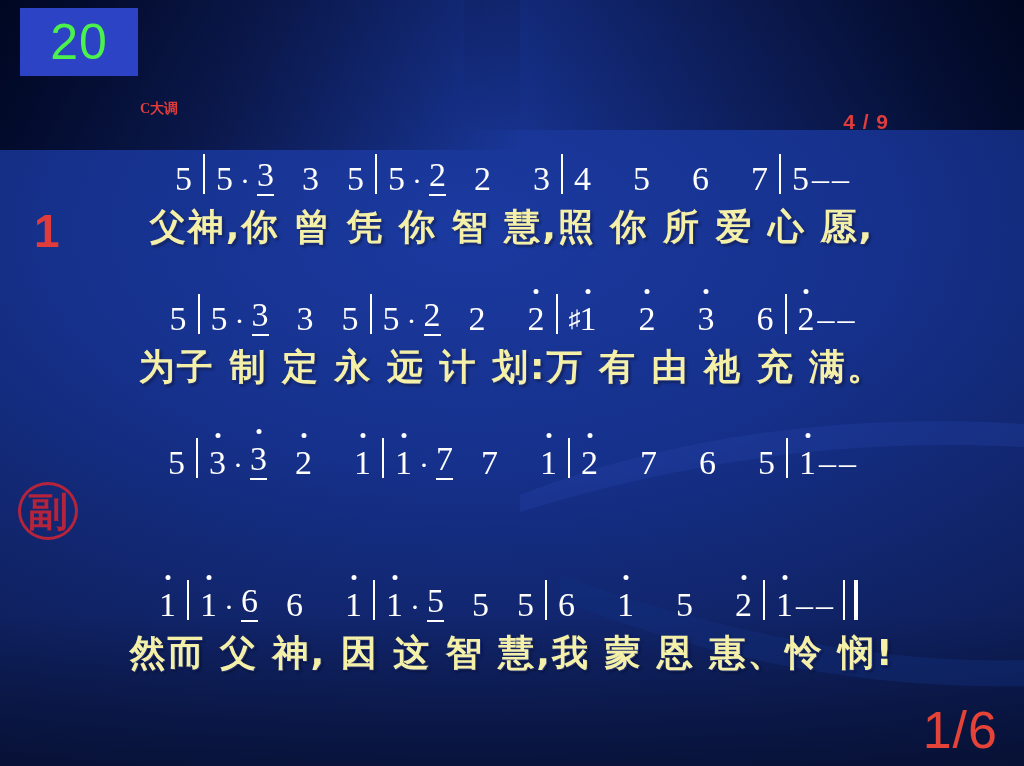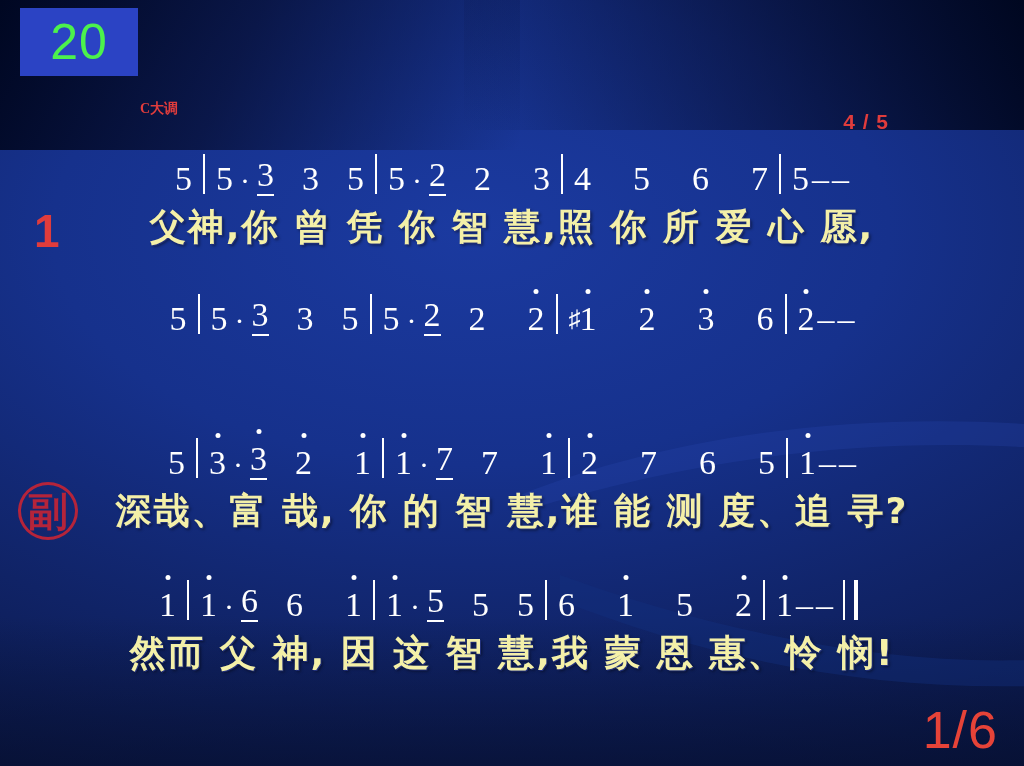--- a/index.html
+++ b/index.html
@@ -234,21 +234,21 @@
     <svg width="470" height="130" viewBox="0 0 470 130">
       <path d="M0,15 C150,70 320,105 470,100 L470,126 C300,130 140,96 0,40 Z" fill="#13307f" opacity="0.75"></path>
     </svg>
   </div>
 
   <div id="badge">
     <span class="num">20</span>
   </div>
 
   <div id="key-label">C大调</div>
-  <div id="time-sig">4 / 5</div>
+  <div id="time-sig">4 / 9</div>
 
   <div class="system" id="sys0" style="top:148px;">
     <div class="notes-row">
         <span class="note"><span class="glyph">5</span></span>
         <span class="barline"></span>
         <span class="note"><span class="glyph">5</span></span>
         <span class="dot-aug">·</span>
         <span class="note beam"><span class="glyph">3</span></span>
         <span class="sp-m"></span>
         <span class="note"><span class="glyph">3</span></span>
@@ -303,20 +303,21 @@
         <span class="note oct-up"><span class="glyph">2</span></span>
         <span class="sp-l"></span>
         <span class="note oct-up"><span class="glyph">3</span></span>
         <span class="sp-l"></span>
         <span class="note"><span class="glyph">6</span></span>
         <span class="barline"></span>
         <span class="note oct-up"><span class="glyph">2</span></span>
         <span class="dash">–</span>
         <span class="dash">–</span>
       </div>
+    <div class="lyrics-row">为子 制 定 永 远 计 划:万 有 由 祂 充 满。</div>
   </div>
 
   <div class="system" id="sys2" style="top:432px;">
     <div class="notes-row">
         <span class="note"><span class="glyph">5</span></span>
         <span class="barline"></span>
         <span class="note oct-up"><span class="glyph">3</span></span>
         <span class="dot-aug">·</span>
         <span class="note oct-up beam"><span class="glyph">3</span></span>
         <span class="sp-m"></span>
@@ -337,21 +338,20 @@
         <span class="note"><span class="glyph">7</span></span>
         <span class="sp-l"></span>
         <span class="note"><span class="glyph">6</span></span>
         <span class="sp-l"></span>
         <span class="note"><span class="glyph">5</span></span>
         <span class="barline"></span>
         <span class="note oct-up"><span class="glyph">1</span></span>
         <span class="dash">–</span>
         <span class="dash">–</span>
       </div>
-    <div class="lyrics-row">深哉、富 哉, 你 的 智 慧,谁 能 测 度、追 寻?</div>
   </div>
 
   <div class="system" id="sys3" style="top:574px;">
     <div class="notes-row">
         <span class="note oct-up"><span class="glyph">1</span></span>
         <span class="barline"></span>
         <span class="note oct-up"><span class="glyph">1</span></span>
         <span class="dot-aug">·</span>
         <span class="note beam"><span class="glyph">6</span></span>
         <span class="sp-m"></span>

